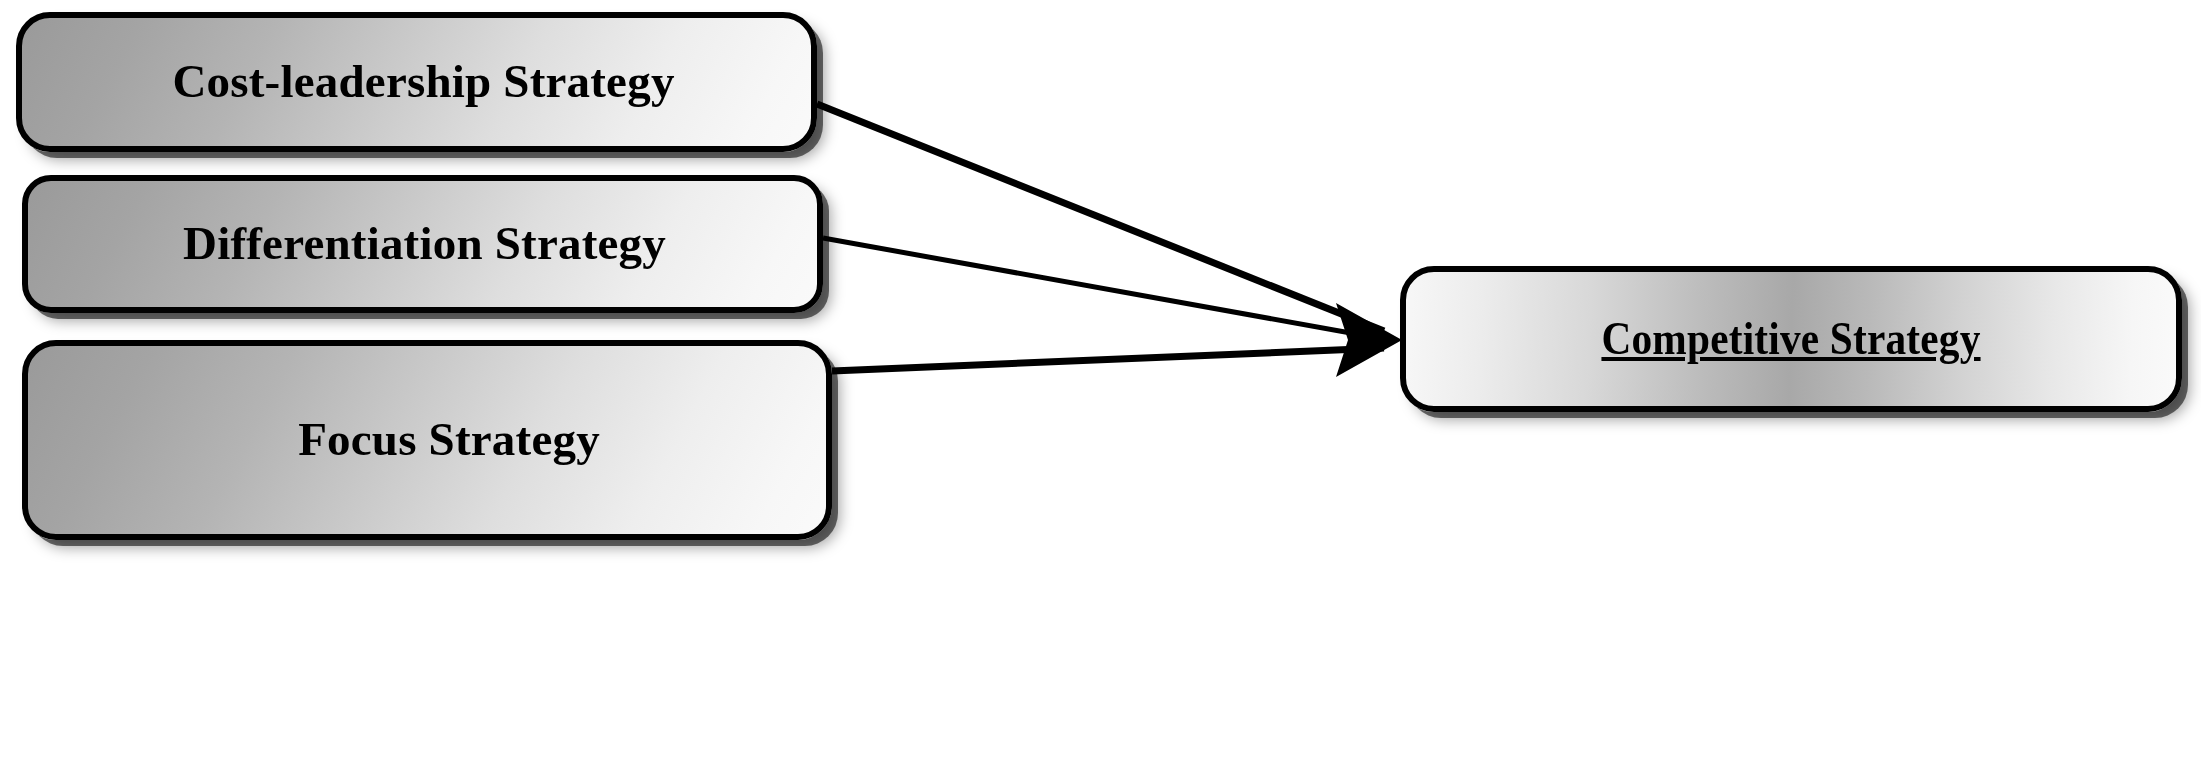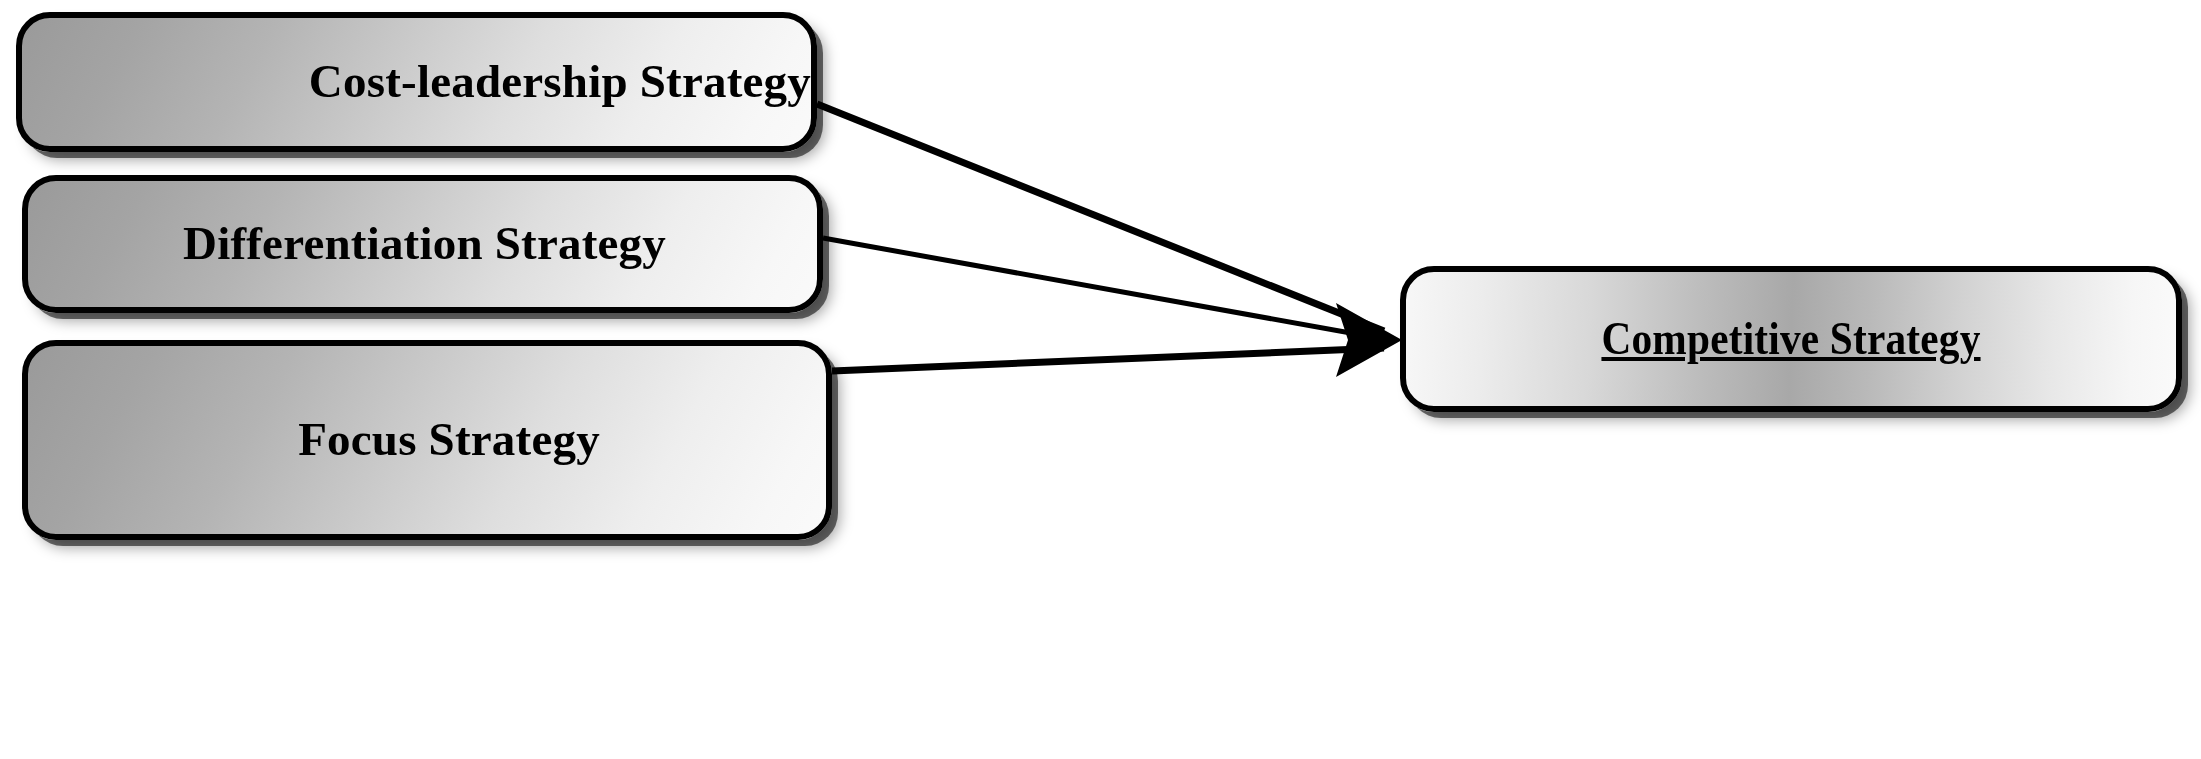--- a/index.html
+++ b/index.html
@@ -86,24 +86,24 @@
     text-align: center;
     font-size: 47px;
     transform: scaleX(0.88);
     transform-origin: center center;
   }
 
   
   #node-cost-leadership {
     left: 16px;  top: 12px;  width: 801px;  height: 140px;
   }
-  #node-cost-leadership .label { padding-left: 14px; text-align: right; }
+  #node-cost-leadership .label { padding-left: 14px; }
 
   #node-differentiation {
-    left: 22px;  top: 175px; width: 801px;  height: 138px;
+    left: 22px;  top: 175px; width: 801px;  height: 138px; border-radius: 29px;
   }
   #node-differentiation .label { padding-left: 4px; }
 
   #node-focus {
     left: 22px;  top: 340px; width: 810px;  height: 200px; justify-content: center;
   }
   #node-focus .label { padding-left: 44px; }
 
   #node-competitive {
     left: 1400px; top: 266px; width: 782px; height: 146px;

